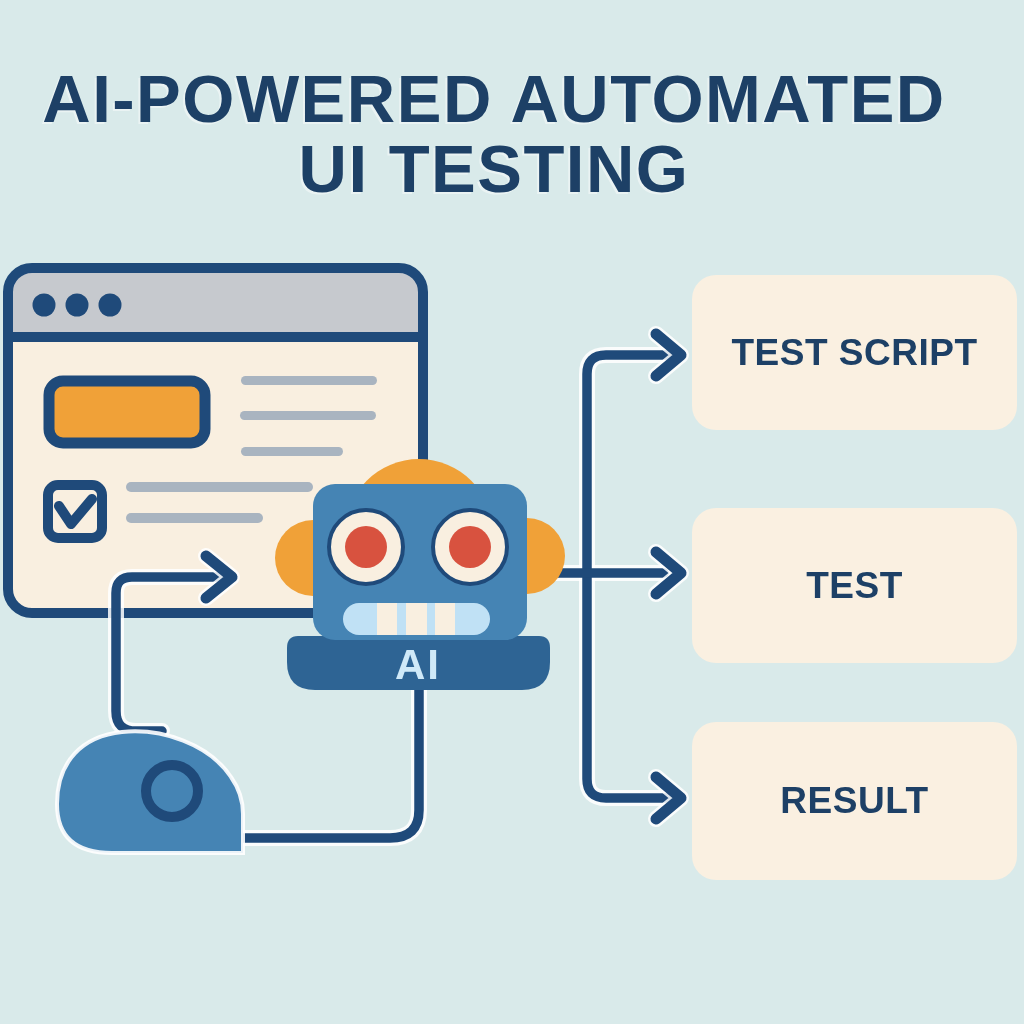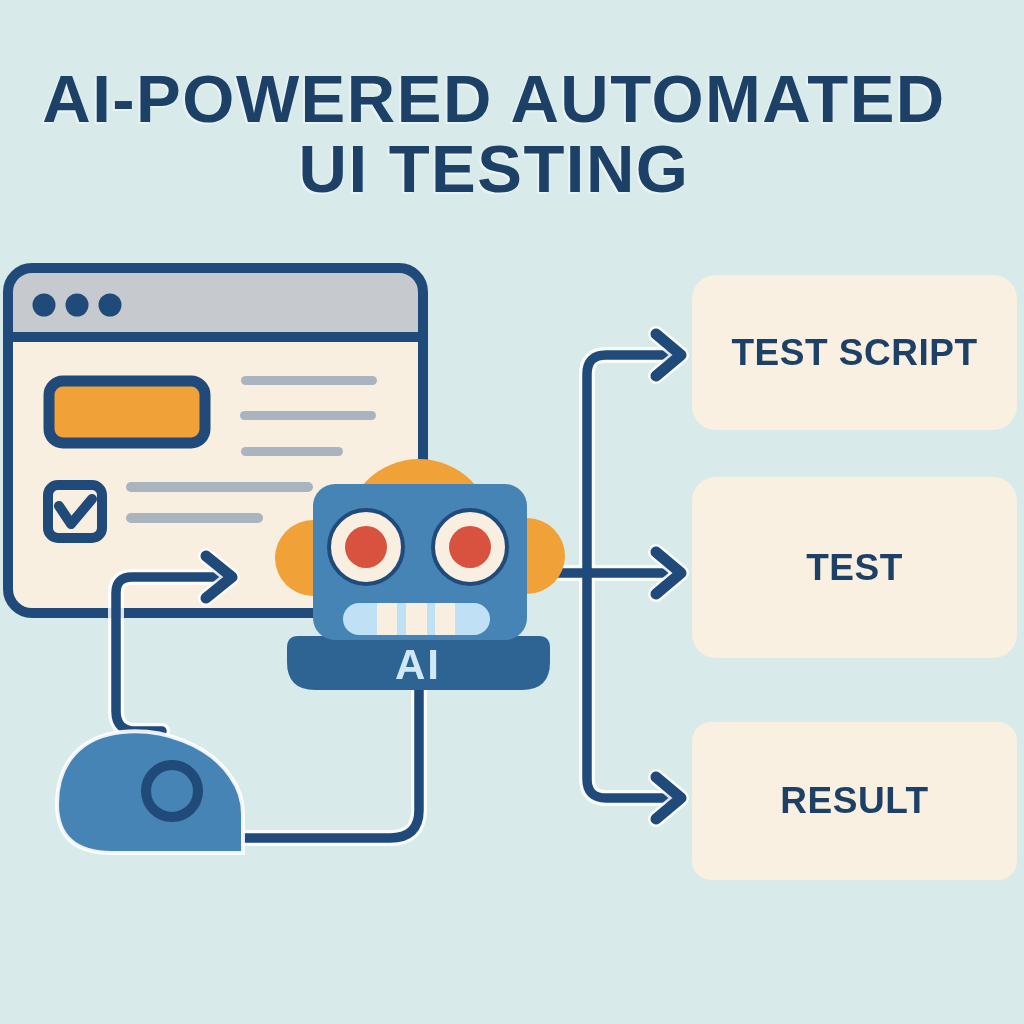--- a/index.html
+++ b/index.html
@@ -37,22 +37,22 @@
     background:var(--box-cream);border-radius:24px;
     display:flex;align-items:center;justify-content:center;
     text-align:left;
   }
   .flow-box .label{
     color:var(--title-navy);font-weight:bold;font-size:37px;
     line-height:1.24;letter-spacing:0.5px;
   }
   .flow-box .label span{display:block;}
   #box-1{top:275px;height:155px;}
-  #box-2{top:477px;height:181px;}
-  #box-3{top:722px;height:158px;border-radius:19px;}
+  #box-2{top:508px;height:155px;}
+  #box-3{top:722px;height:158px;}
 
   .ln{stroke:var(--navy);stroke-width:9.5;fill:none;stroke-linecap:round;}
   .ln-thick{stroke:var(--navy);stroke-width:11;fill:none;stroke-linecap:round;stroke-linejoin:round;}
   .casing{stroke:rgba(255,255,255,0.85);stroke-width:16;fill:none;stroke-linecap:round;stroke-linejoin:round;}
   .ai-label{font-family:"Liberation Sans",sans-serif;font-weight:bold;font-size:42px;
     fill:var(--ai-text);letter-spacing:2px;}
 </style>
 </head>
 <body>
 

